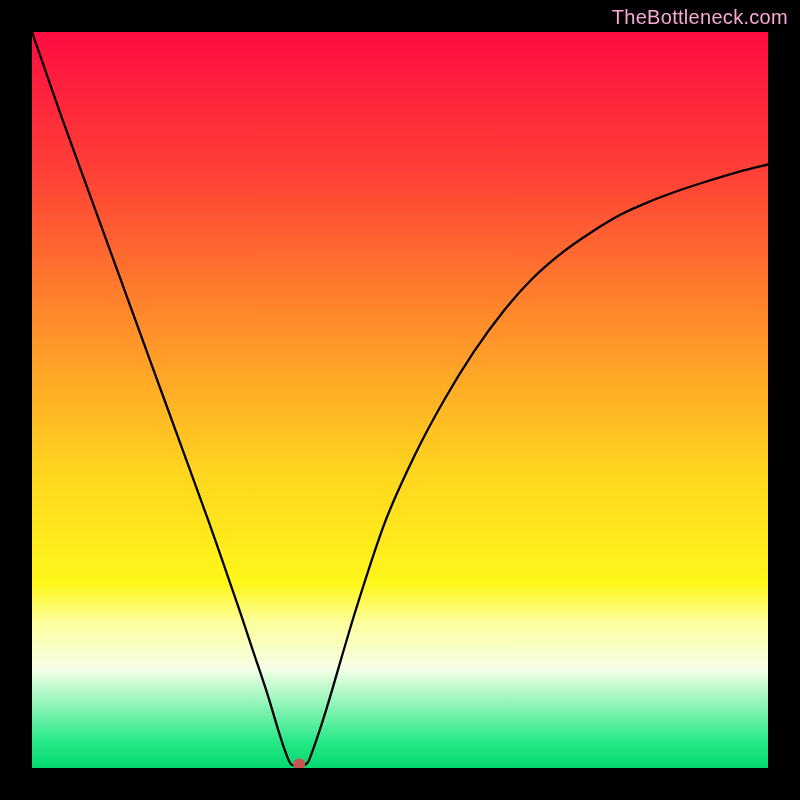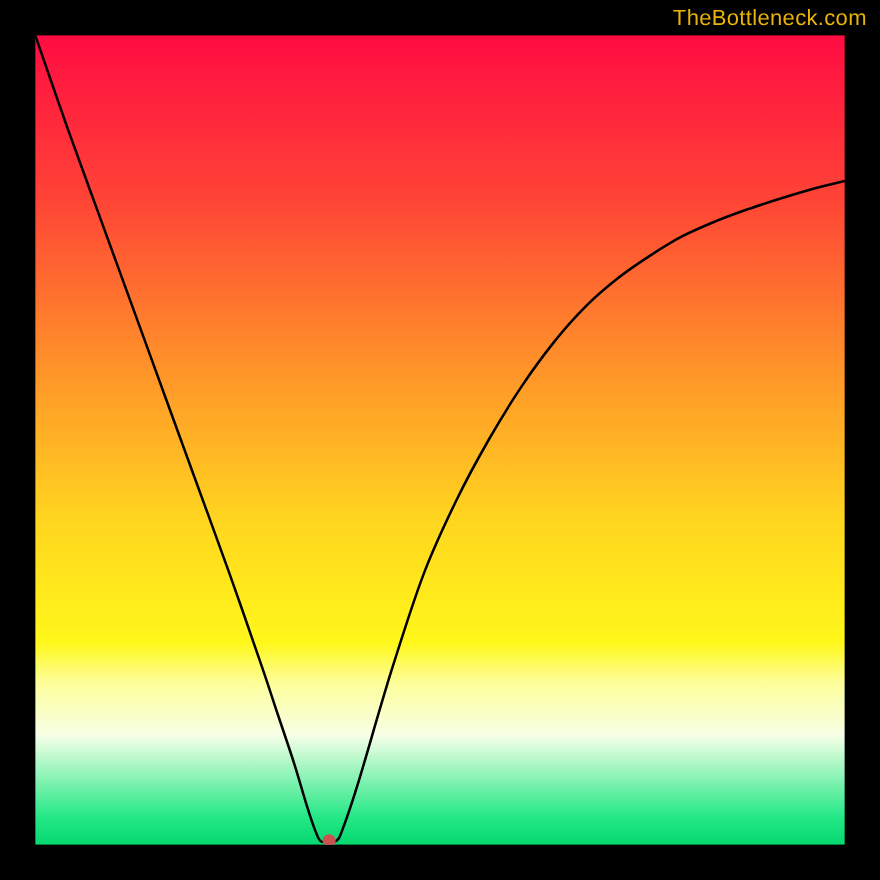--- a/index.html
+++ b/index.html
@@ -20,21 +20,21 @@
     position: absolute;
     left: 32px;
     top: 32px;
     width: 736px;
     height: 736px;
   }
   .watermark {
     position: absolute;
     top: 6px;
     right: 12px;
-    color: #eab308;
+    color: #f9a8d4;
     font-size: 20px;
     letter-spacing: 0.3px;
     font-family: Arial, Helvetica, sans-serif;
   }
   svg { display: block; }
 </style>
 </head>
 <body>
 
 <div class="frame">

